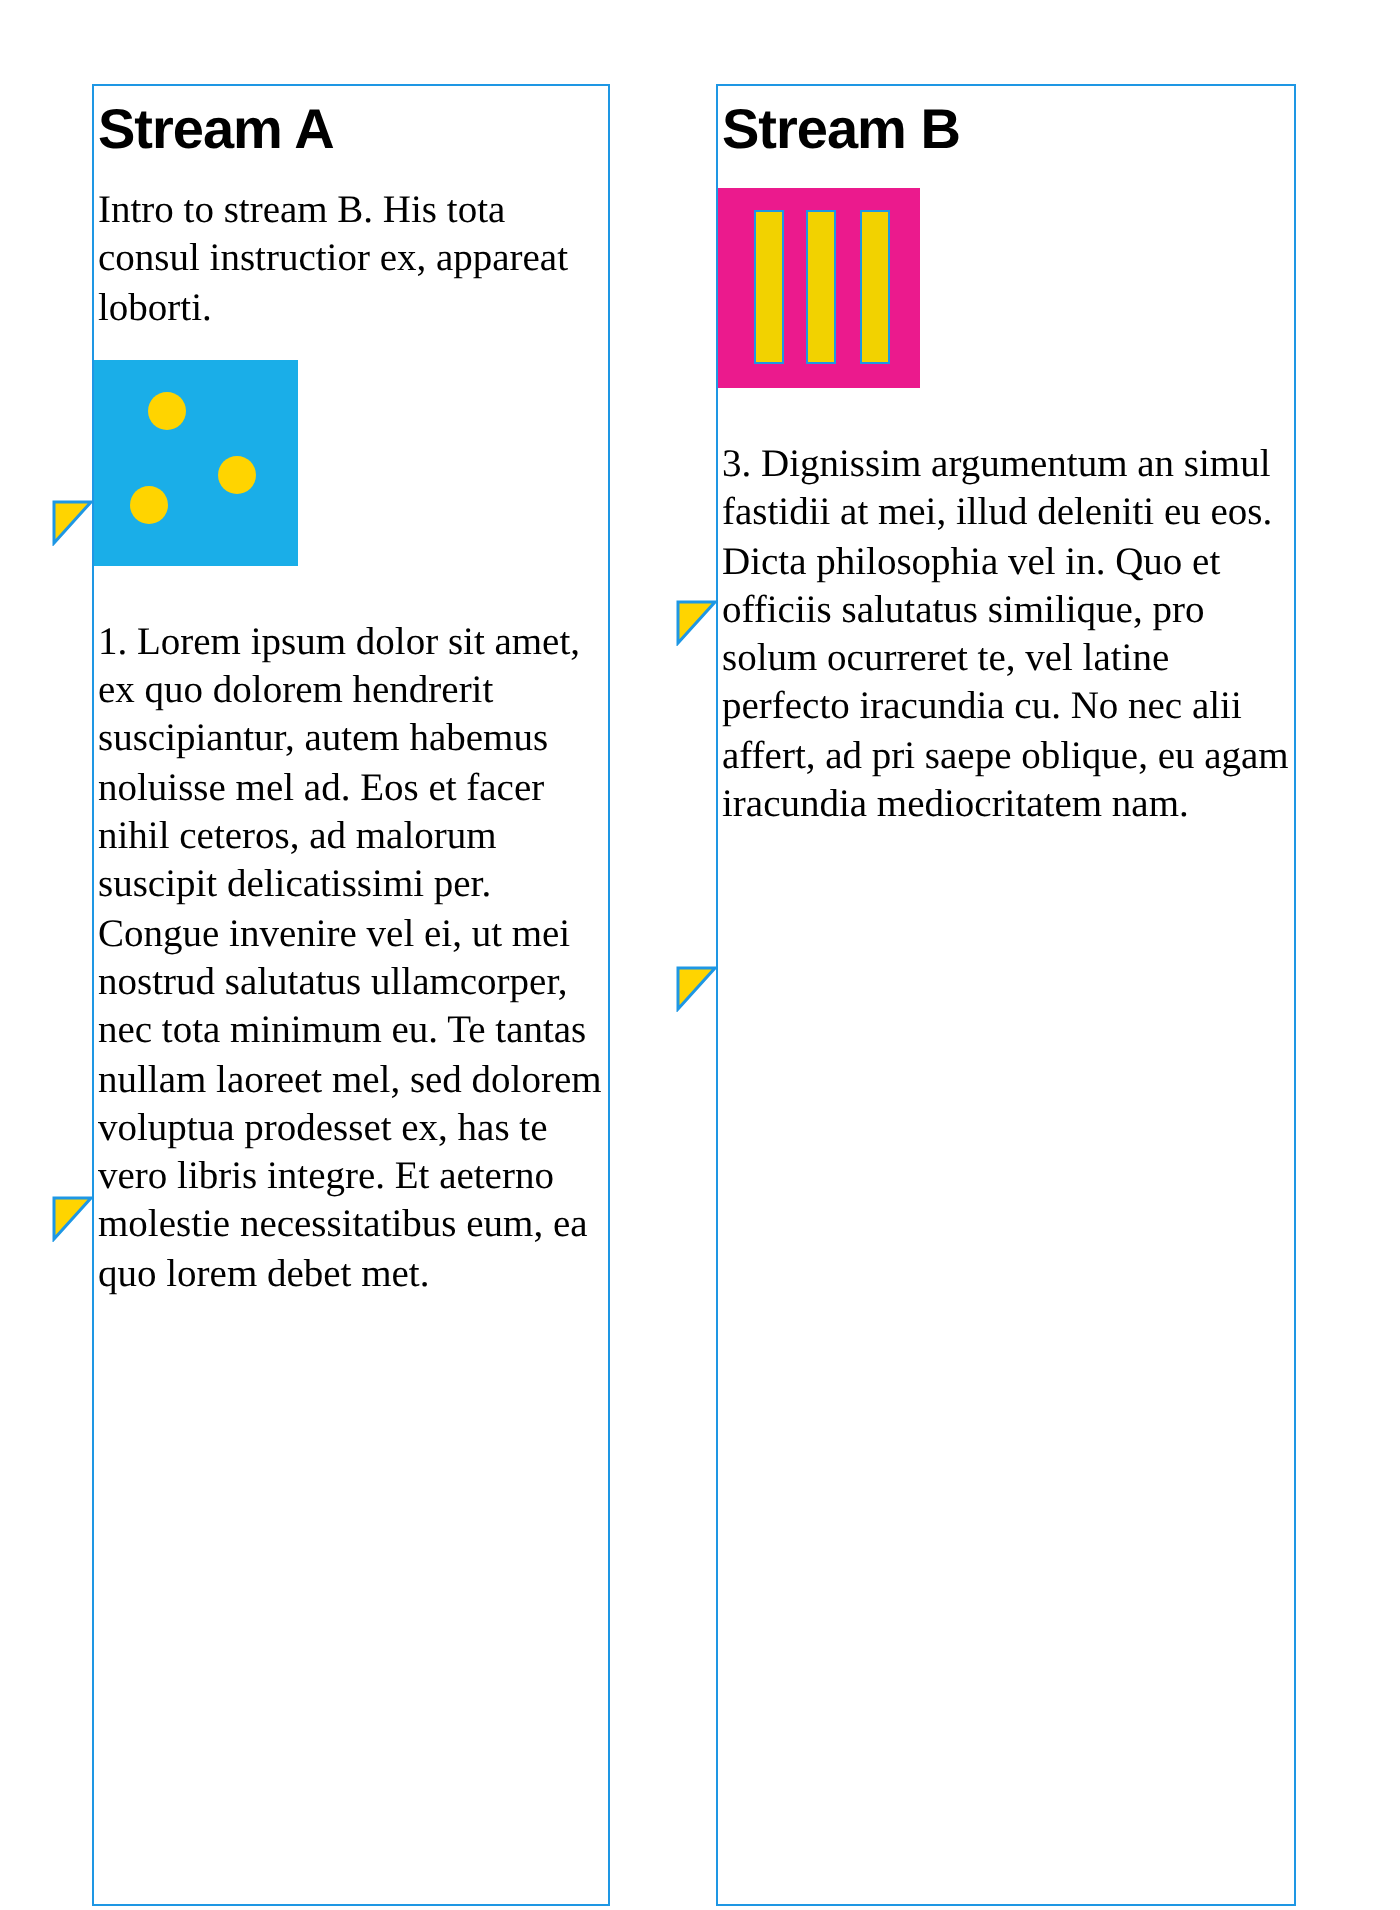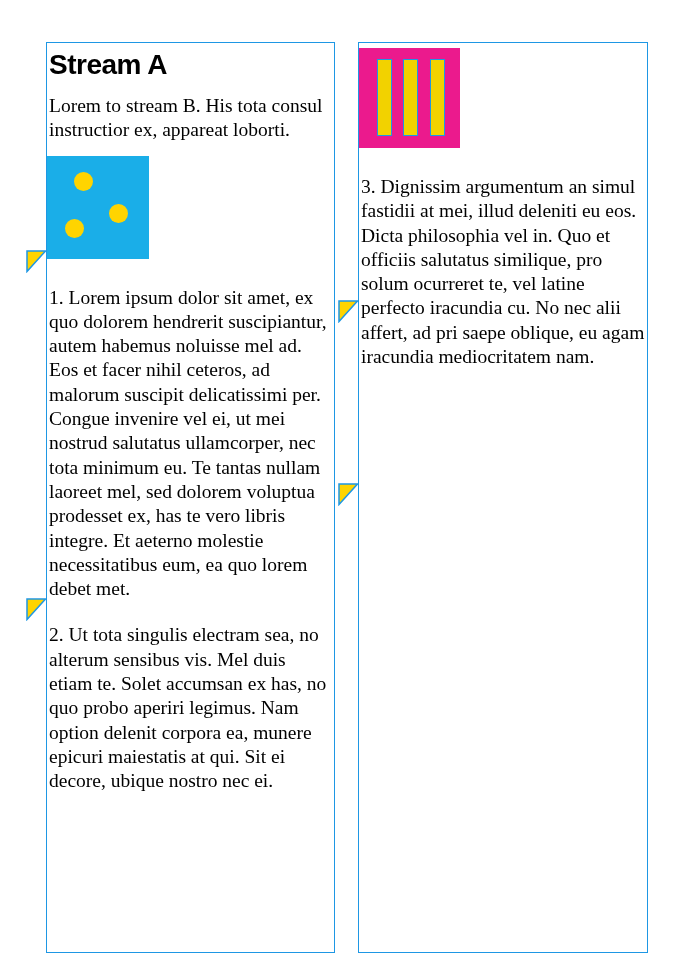--- a/index.html
+++ b/index.html
@@ -1,21 +1,21 @@
 <!DOCTYPE html>
 <html lang="en"><head>
 <meta charset="utf-8">
 <style>
   html,body { margin:0; padding:0; background:#ffffff; }
   .page {
     position:relative; width:700px; height:955px; background:#ffffff;
     overflow:hidden; font-family:"Liberation Serif", serif; color:#000000;
   }
   .frame {
-    position:absolute; top:42px; height:911px; width:289px;
+    position:absolute; top:42px; height:911px; width:259px;
     border:1.5px solid #1e97e4; box-sizing:border-box;
     padding:5px 1px 0 2px; background:#ffffff;
   }
   .frame-a { left:46px; }
   .frame-b { left:358px; width:290px; }
   .stream-title {
     font-family:"Liberation Sans", sans-serif; font-weight:bold;
     font-size:28px; line-height:1; letter-spacing:-0.5px;
     margin:3px 0 15px 0;
   }
@@ -44,31 +44,31 @@
   .marker-b1 { left:338px; top:300px; }
   .marker-b2 { left:338px; top:483px; }
 </style>
 </head>
 <body>
 
 <div class="page">
 
   <section class="frame frame-a">
     <h1 class="stream-title">Stream A</h1>
-    <p class="intro">Lorem to stream B. His tota consul instructior ex, appareat loborti.</p>
+    <p class="intro">Intro to stream B. His tota consul instructior ex, appareat loborti.</p>
     <div class="figure figure-a" title="cyan square with three yellow dots" style="background-color: rgb(26, 174, 232);">
       <span class="dot dot1" style="background-color: rgb(255, 212, 0);"></span>
       <span class="dot dot2" style="background-color: rgb(255, 212, 0);"></span>
       <span class="dot dot3" style="background-color: rgb(255, 212, 0);"></span>
     </div>
     <p class="body">1. Lorem ipsum dolor sit amet, ex quo dolorem hendrerit suscipiantur, autem habemus noluisse mel ad. Eos et facer nihil ceteros, ad malorum suscipit delicatissimi per. Congue invenire vel ei, ut mei nostrud salutatus ullamcorper, nec tota minimum eu. Te tantas nullam laoreet mel, sed dolorem voluptua prodesset ex, has te vero libris integre. Et aeterno molestie necessitatibus eum, ea quo lorem debet met.</p>
-    <p class="body">2. Ut tota singulis electram sea, no alterum sensibus vis. Mel duis etiam te. Solet accumsan ex has, no quo probo aperiri legimus. Nam option delenit corpora ea, munere epicuri maiestatis at qui. Sit ei decore, ubique nostro nec ei.</p>
   </section>
 
   <section class="frame frame-b">
+    <h1 class="stream-title">Stream B</h1>
     <div class="figure figure-b" title="magenta square with three yellow bars" style="background-color: rgb(235, 26, 141);">
       <span class="bar bar1" style="background-color: rgb(242, 210, 0); border-color: rgb(30, 151, 228);"></span>
       <span class="bar bar2" style="background-color: rgb(242, 210, 0); border-color: rgb(30, 151, 228);"></span>
       <span class="bar bar3" style="background-color: rgb(242, 210, 0); border-color: rgb(30, 151, 228);"></span>
     </div>
     <p class="body">3. Dignissim argumentum an simul fastidii at mei, illud deleniti eu eos. Dicta philosophia vel in. Quo et officiis salutatus similique, pro solum ocurreret te, vel latine perfecto iracundia cu. No nec alii affert, ad pri saepe oblique, eu agam iracundia mediocritatem nam.</p>
   </section>
 
   <svg class="marker marker-a1" width="21" height="23" viewBox="0 0 21 23">
     <polygon points="1,1 19.5,1 1,21.5" stroke-width="1.5" fill="#ffd400" stroke="#1e97e4"></polygon>

